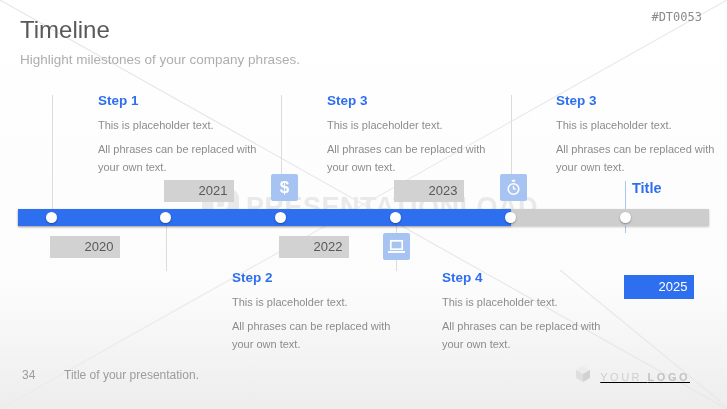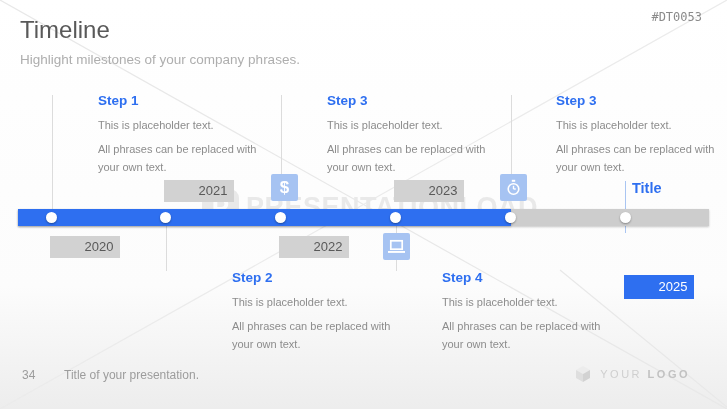--- a/index.html
+++ b/index.html
@@ -61,21 +61,21 @@
   
   .step { position:absolute; width:168px; z-index:2;margin-left:41px; }
   .step h4 { font-size:13.5px; font-weight:700; color:var(--accent-blue,#2e6ff0); margin-bottom:8px; }
   .step p { font-size:11px; color:#8c8c8c; line-height:18px; margin-bottom:6px; }
   .s1{left:57px;  top:93px}  .s2{left:191px; top:270px} .s3{left:286px; top:93px}
   .s4{left:401px; top:270px} .s5{left:515px; top:93px}
 
   
   .pagenum   { position:absolute; left:22px; top:368px; font-size:12px; color:#9c9c9c; z-index:6; }
   .decktitle { position:absolute; left:64px; top:368px; font-size:12px; color:#9c9c9c; z-index:6; }
-  .logo { position:absolute; right:37px; top:365px; display:flex; align-items:center; gap:8px; z-index:6; }
+  .logo { position:absolute; right:37px; top:365px; display:flex; align-items:flex-end; gap:8px; z-index:6;text-decoration:underline; }
   .logo-words { font-size:11px; letter-spacing:2.5px; color:#cfcfcf; }
   .logo-words .w2 { font-weight:700; color:#c2c2c2; }
 </style>
 </head>
 <body>
 
 <div class="slide">
 
   <svg class="bg-lines" width="727" height="409">
     <line x1="0" y1="0" x2="727" y2="409" stroke="#e8e8e8" stroke-width="1.2"></line>

